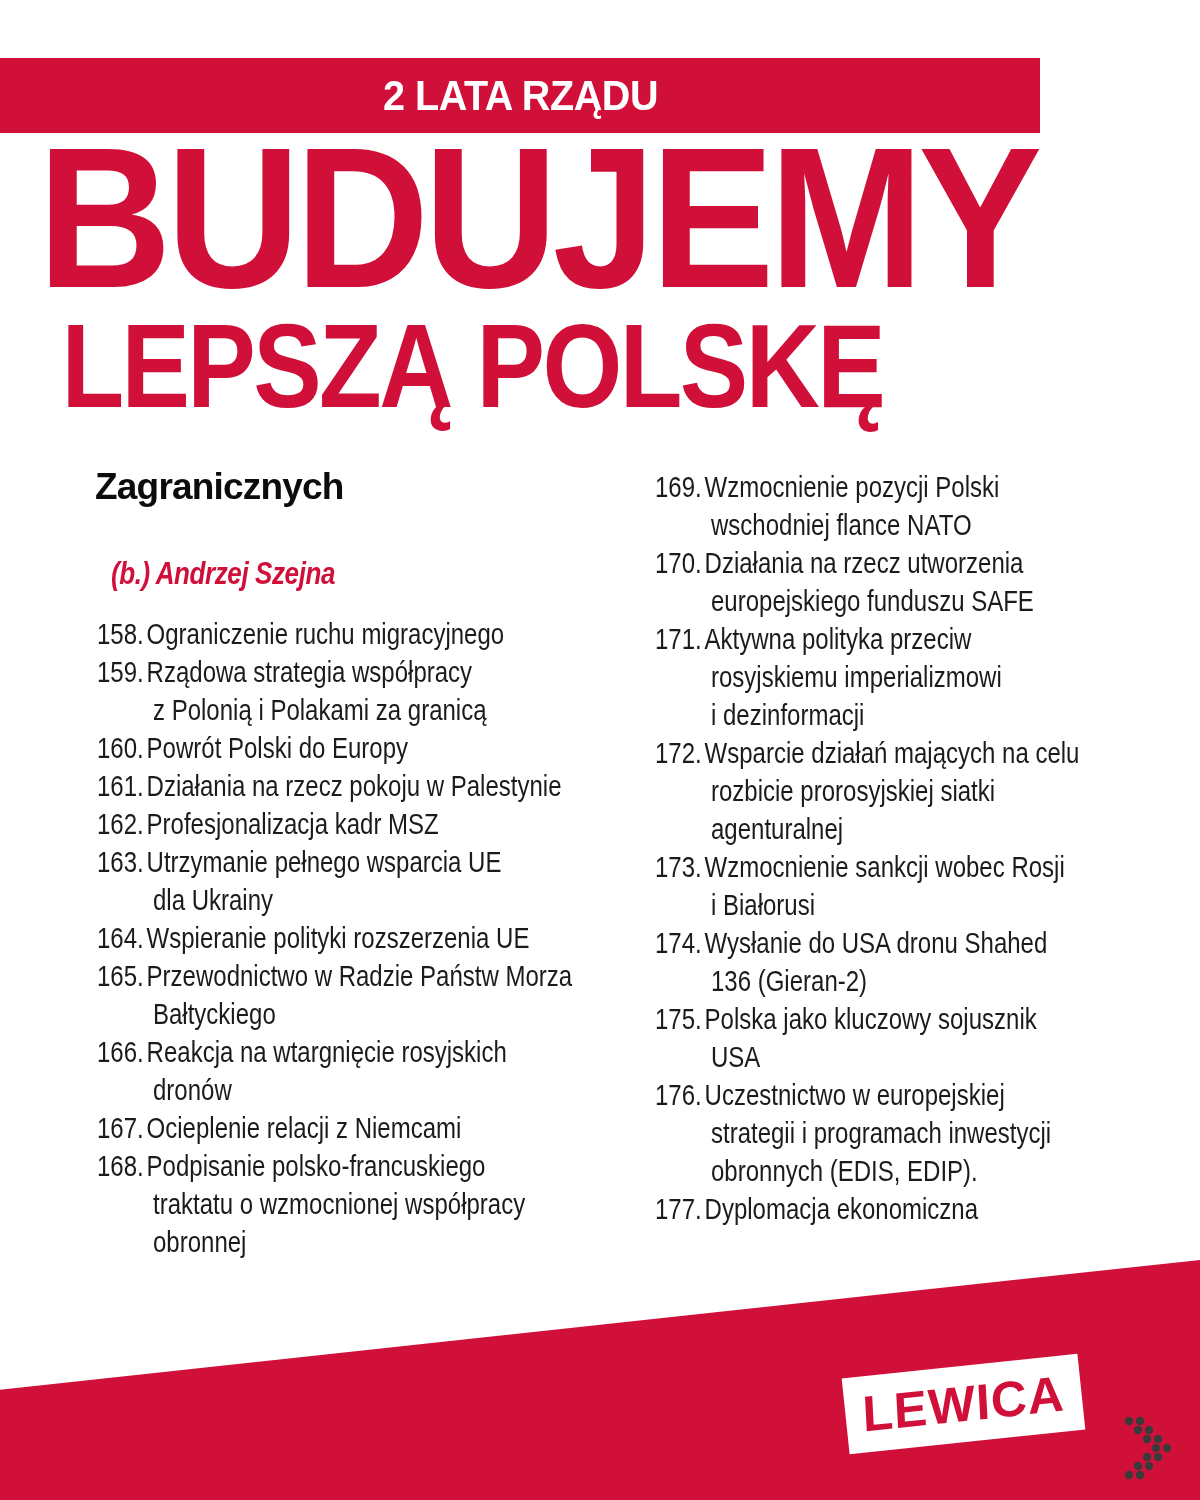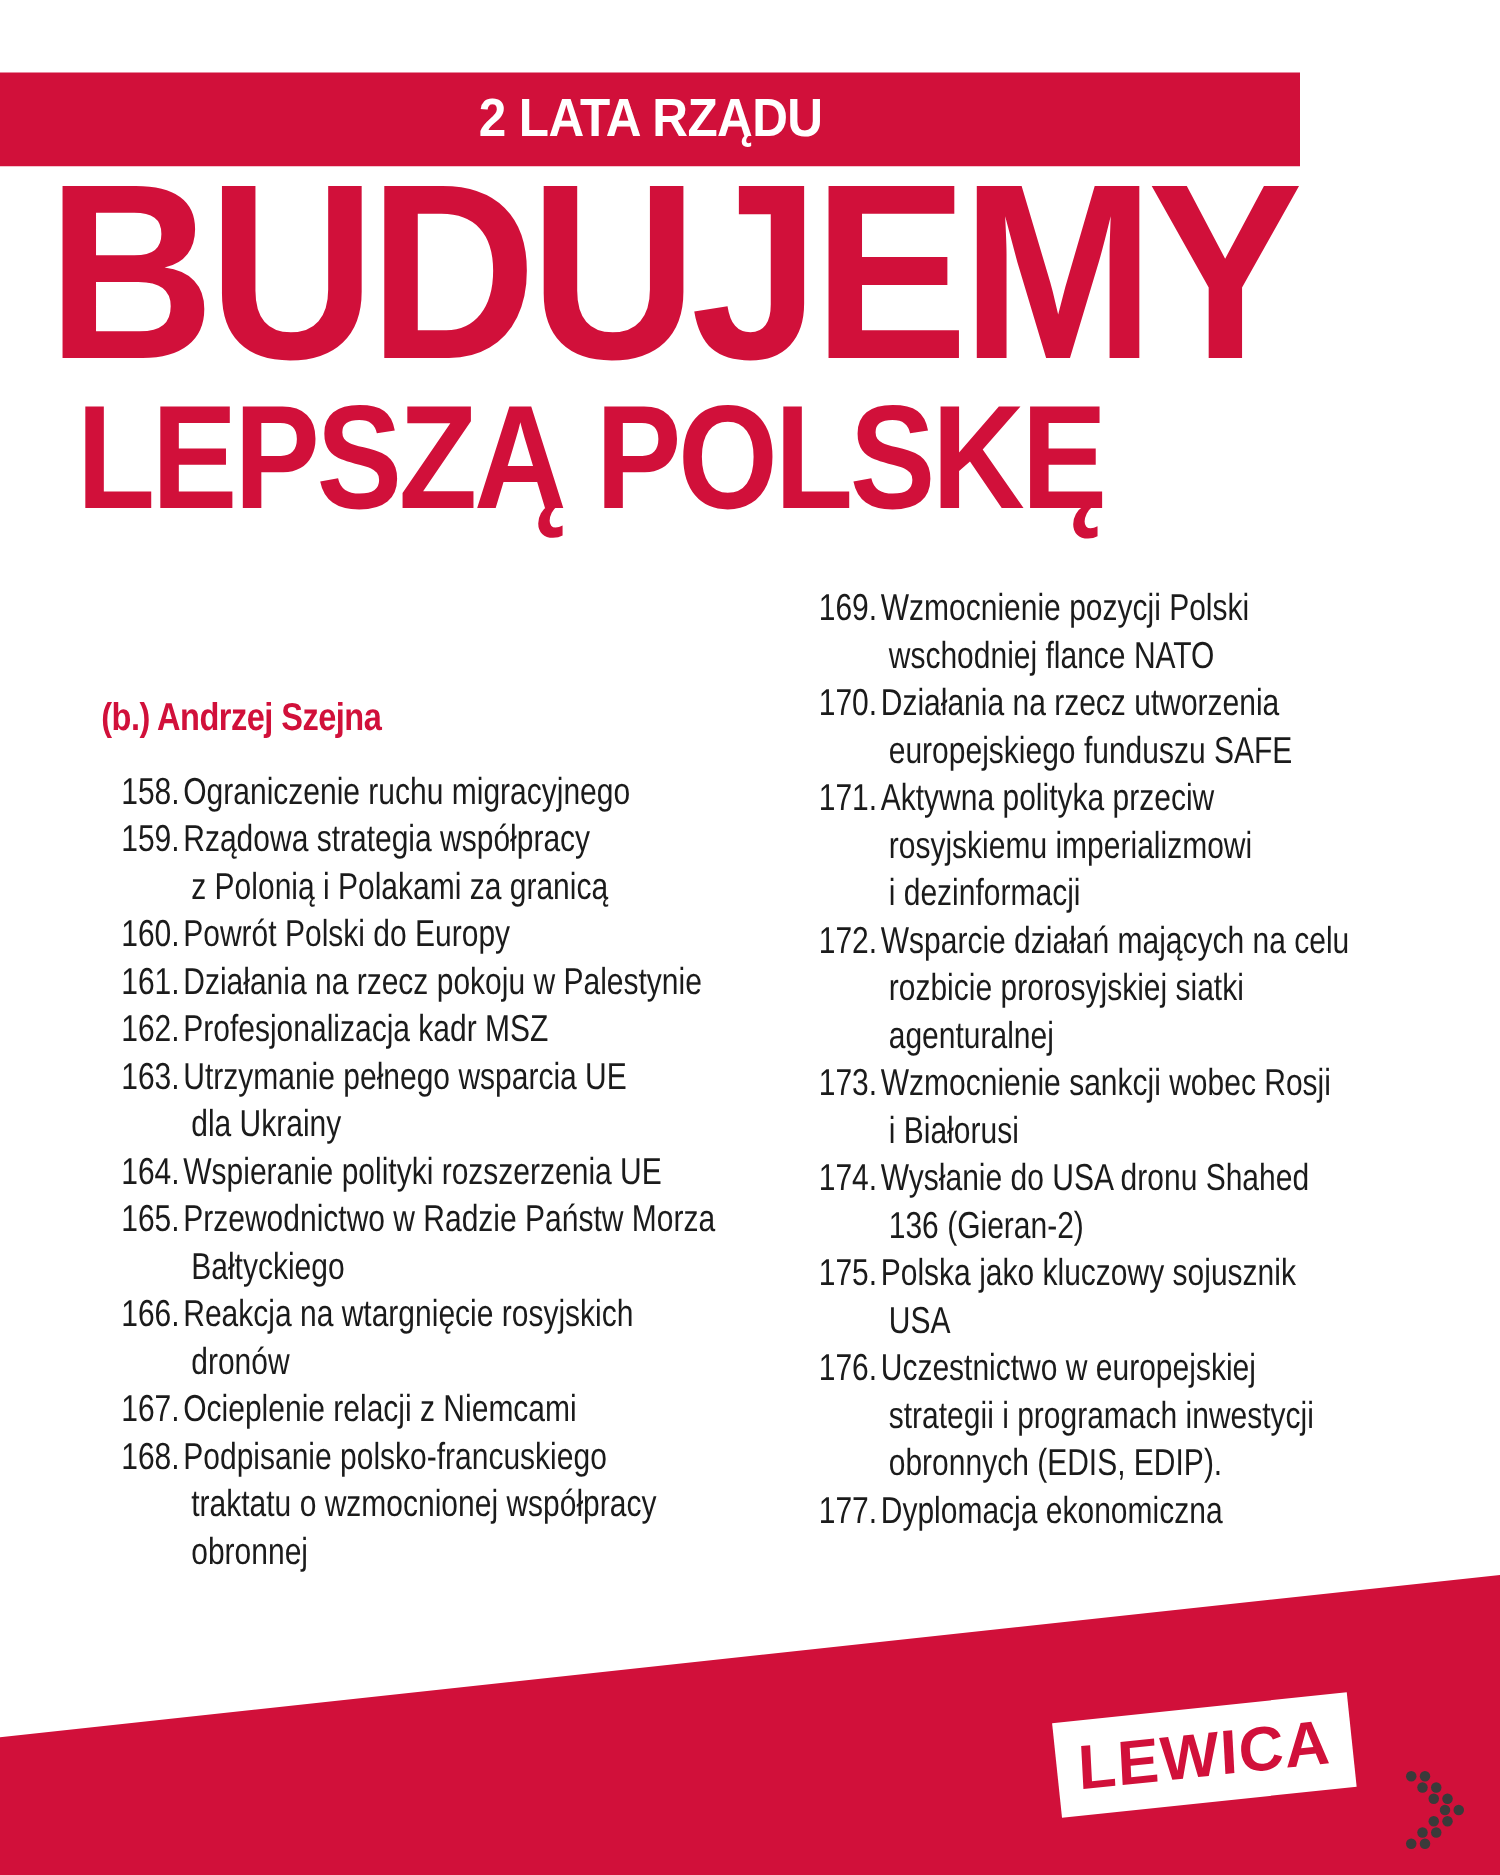--- a/index.html
+++ b/index.html
@@ -49,21 +49,21 @@
   .title-line2 > span { display: inline-block; transform: scaleX(0.87); }
 
   
   .ministry {
     position: absolute; left: 95px; top: 466px;
     color: var(--heading-black);
     font-size: 37px; font-weight: 800; line-height: 41px;
     letter-spacing: -0.8px; white-space: nowrap;
   }
   .minister {
-    position: absolute; left: 81px; top: 556px; white-space: nowrap;
+    position: absolute; left: 111px; top: 556px; white-space: nowrap; font-style: italic;
   }
   .minister > span {
     display: inline-block; transform: scaleX(0.84); transform-origin: 0 0;
     color: var(--red); font-size: 31px; font-weight: 800; letter-spacing: -0.5px;
   }
 
   
   .col {
     position: absolute;
     font-size: 30px; line-height: 38px; color: var(--text-dark);
@@ -108,20 +108,21 @@
 </div>
 
 <div class="title-line1">
   <span>BUDUJEMY</span>
 </div>
 <div class="title-line2">
   <span>LEPSZĄ POLSKĘ</span>
 </div>
 
 <div class="ministry">
+  <div>Zagranicznych</div>
 </div>
 <div class="minister">
   <span>(b.) Andrzej Szejna</span>
 </div>
 
 <div class="col col-left" id="col-left">
     <div>
       <div class="line"><span class="num">158.</span><span>Ograniczenie ruchu migracyjnego</span></div>
     </div>
     <div>

